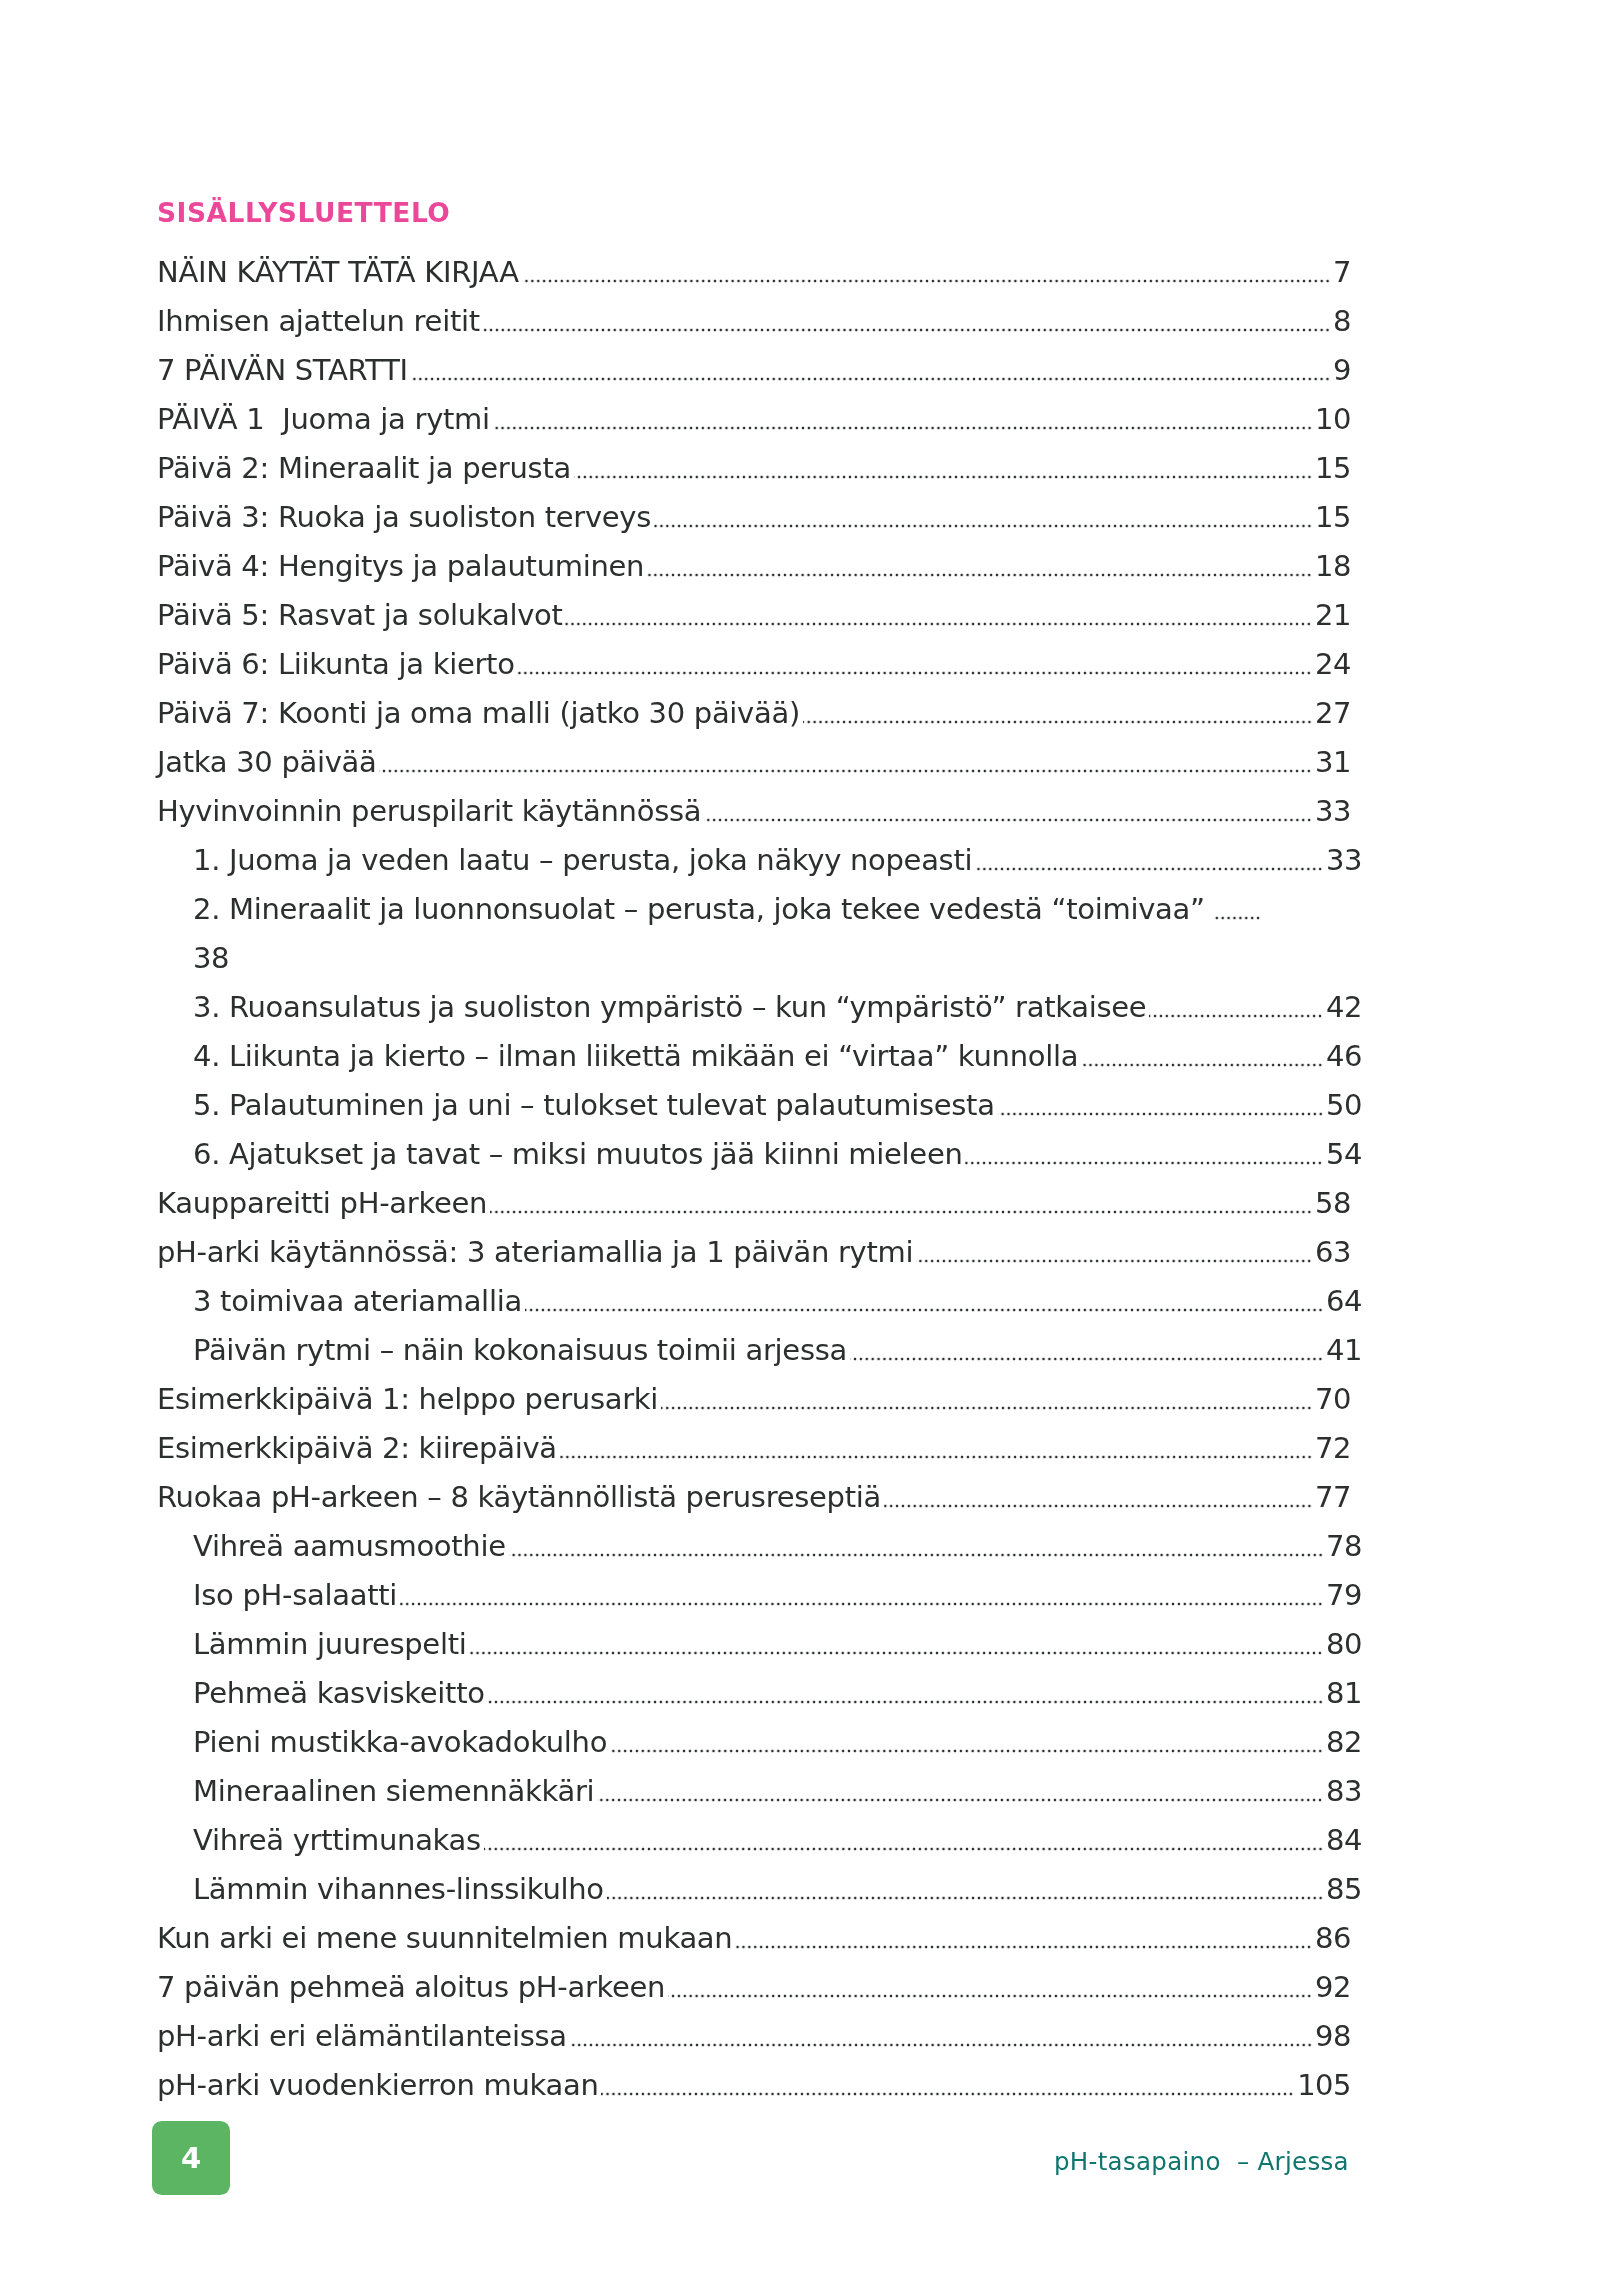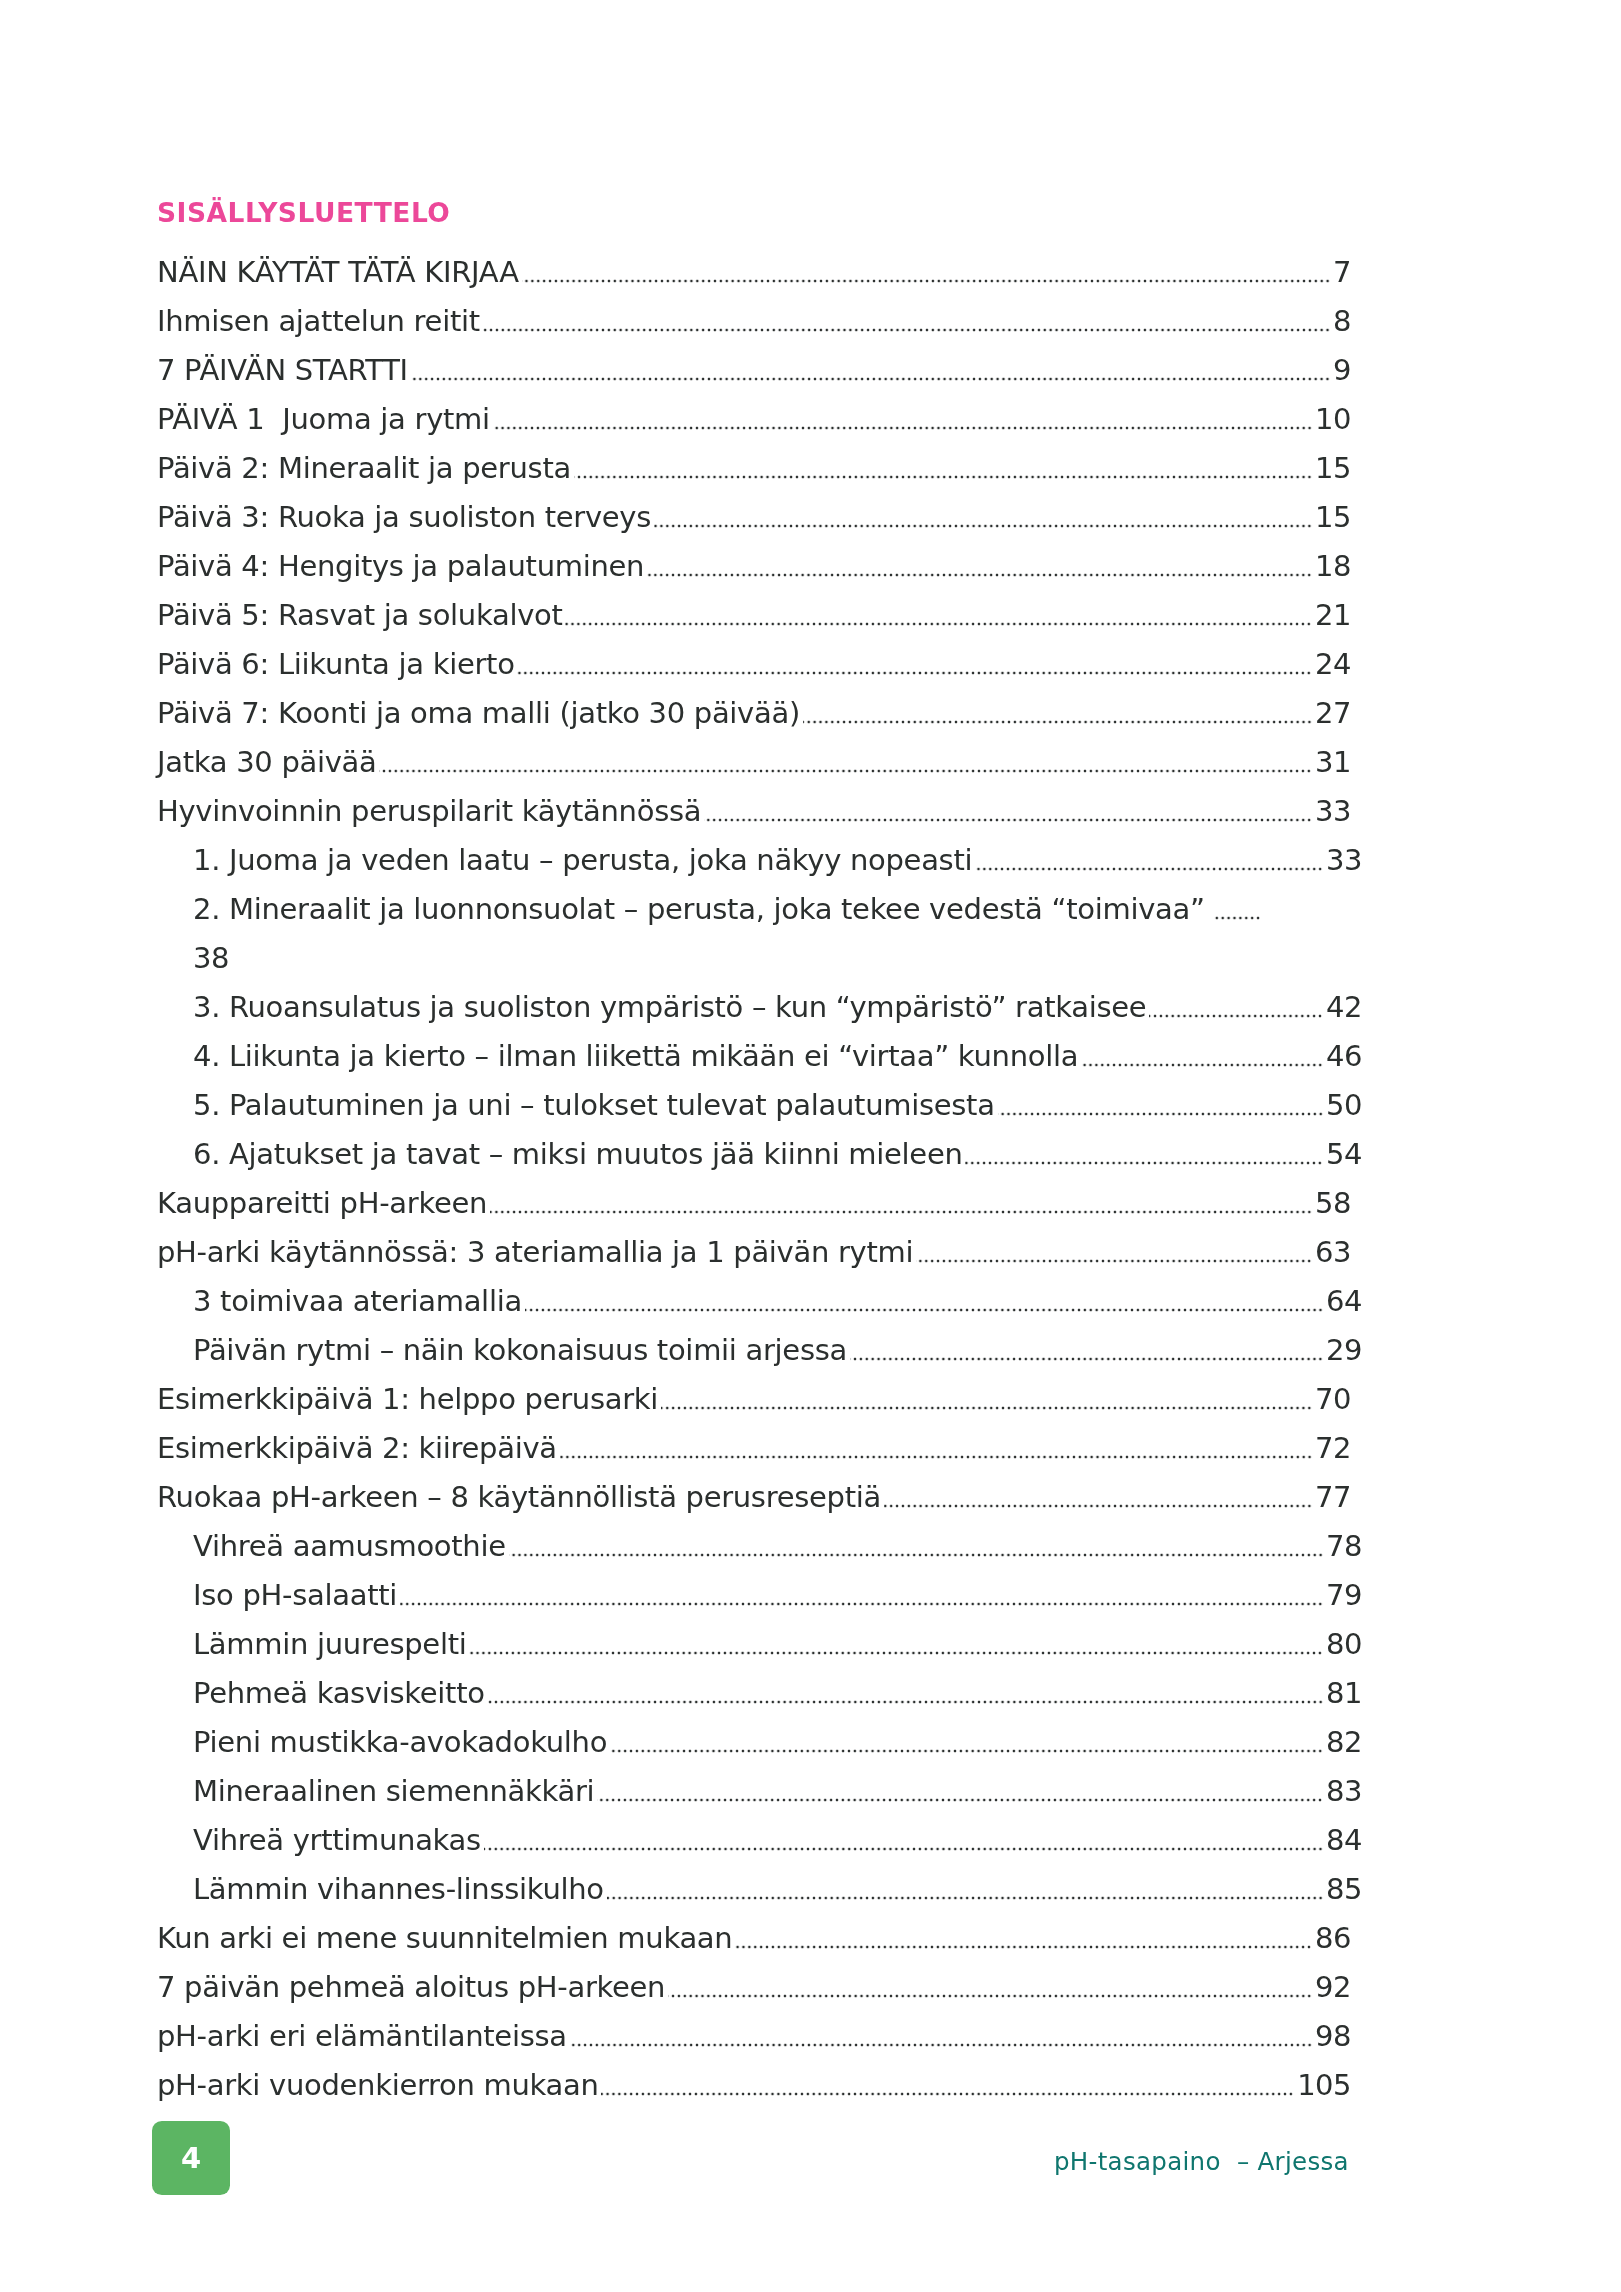--- a/index.html
+++ b/index.html
@@ -216,21 +216,21 @@
       <span class="toc-page">63</span>
     </li>
     <li class="toc-entry l2">
       <span class="toc-label">3 toimivaa ateriamallia</span>
       <span class="toc-leader"></span>
       <span class="toc-page">64</span>
     </li>
     <li class="toc-entry l2">
       <span class="toc-label">Päivän rytmi – näin kokonaisuus toimii arjessa</span>
       <span class="toc-leader"></span>
-      <span class="toc-page">29</span>
+      <span class="toc-page">41</span>
     </li>
     <li class="toc-entry l1">
       <span class="toc-label">Esimerkkipäivä 1: helppo perusarki</span>
       <span class="toc-leader"></span>
       <span class="toc-page">70</span>
     </li>
     <li class="toc-entry l1">
       <span class="toc-label">Esimerkkipäivä 2: kiirepäivä</span>
       <span class="toc-leader"></span>
       <span class="toc-page">72</span>

